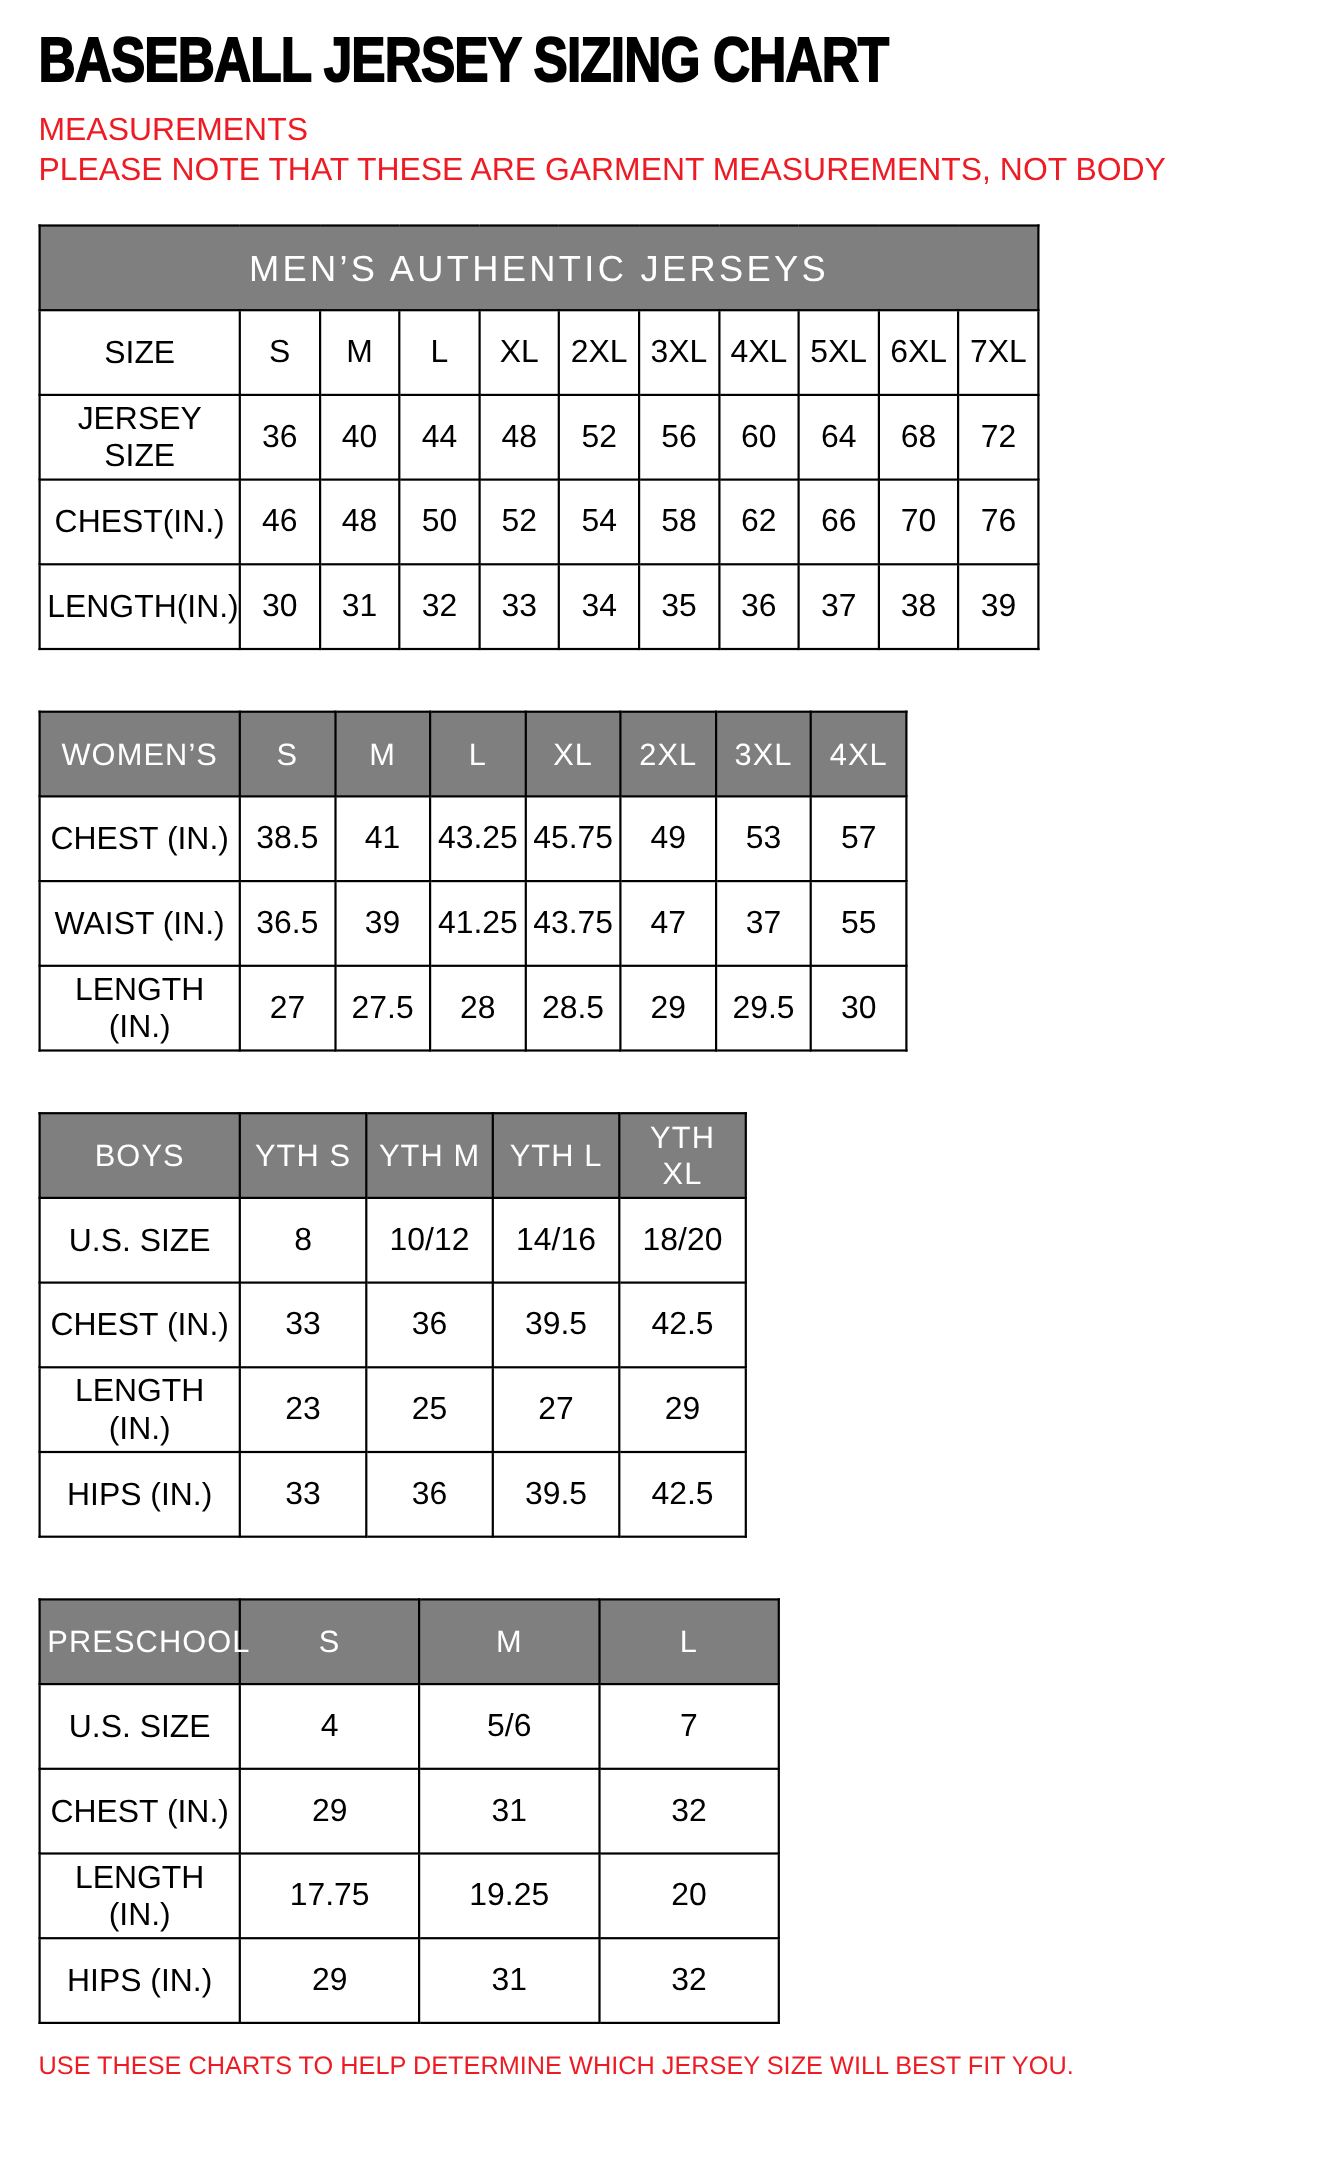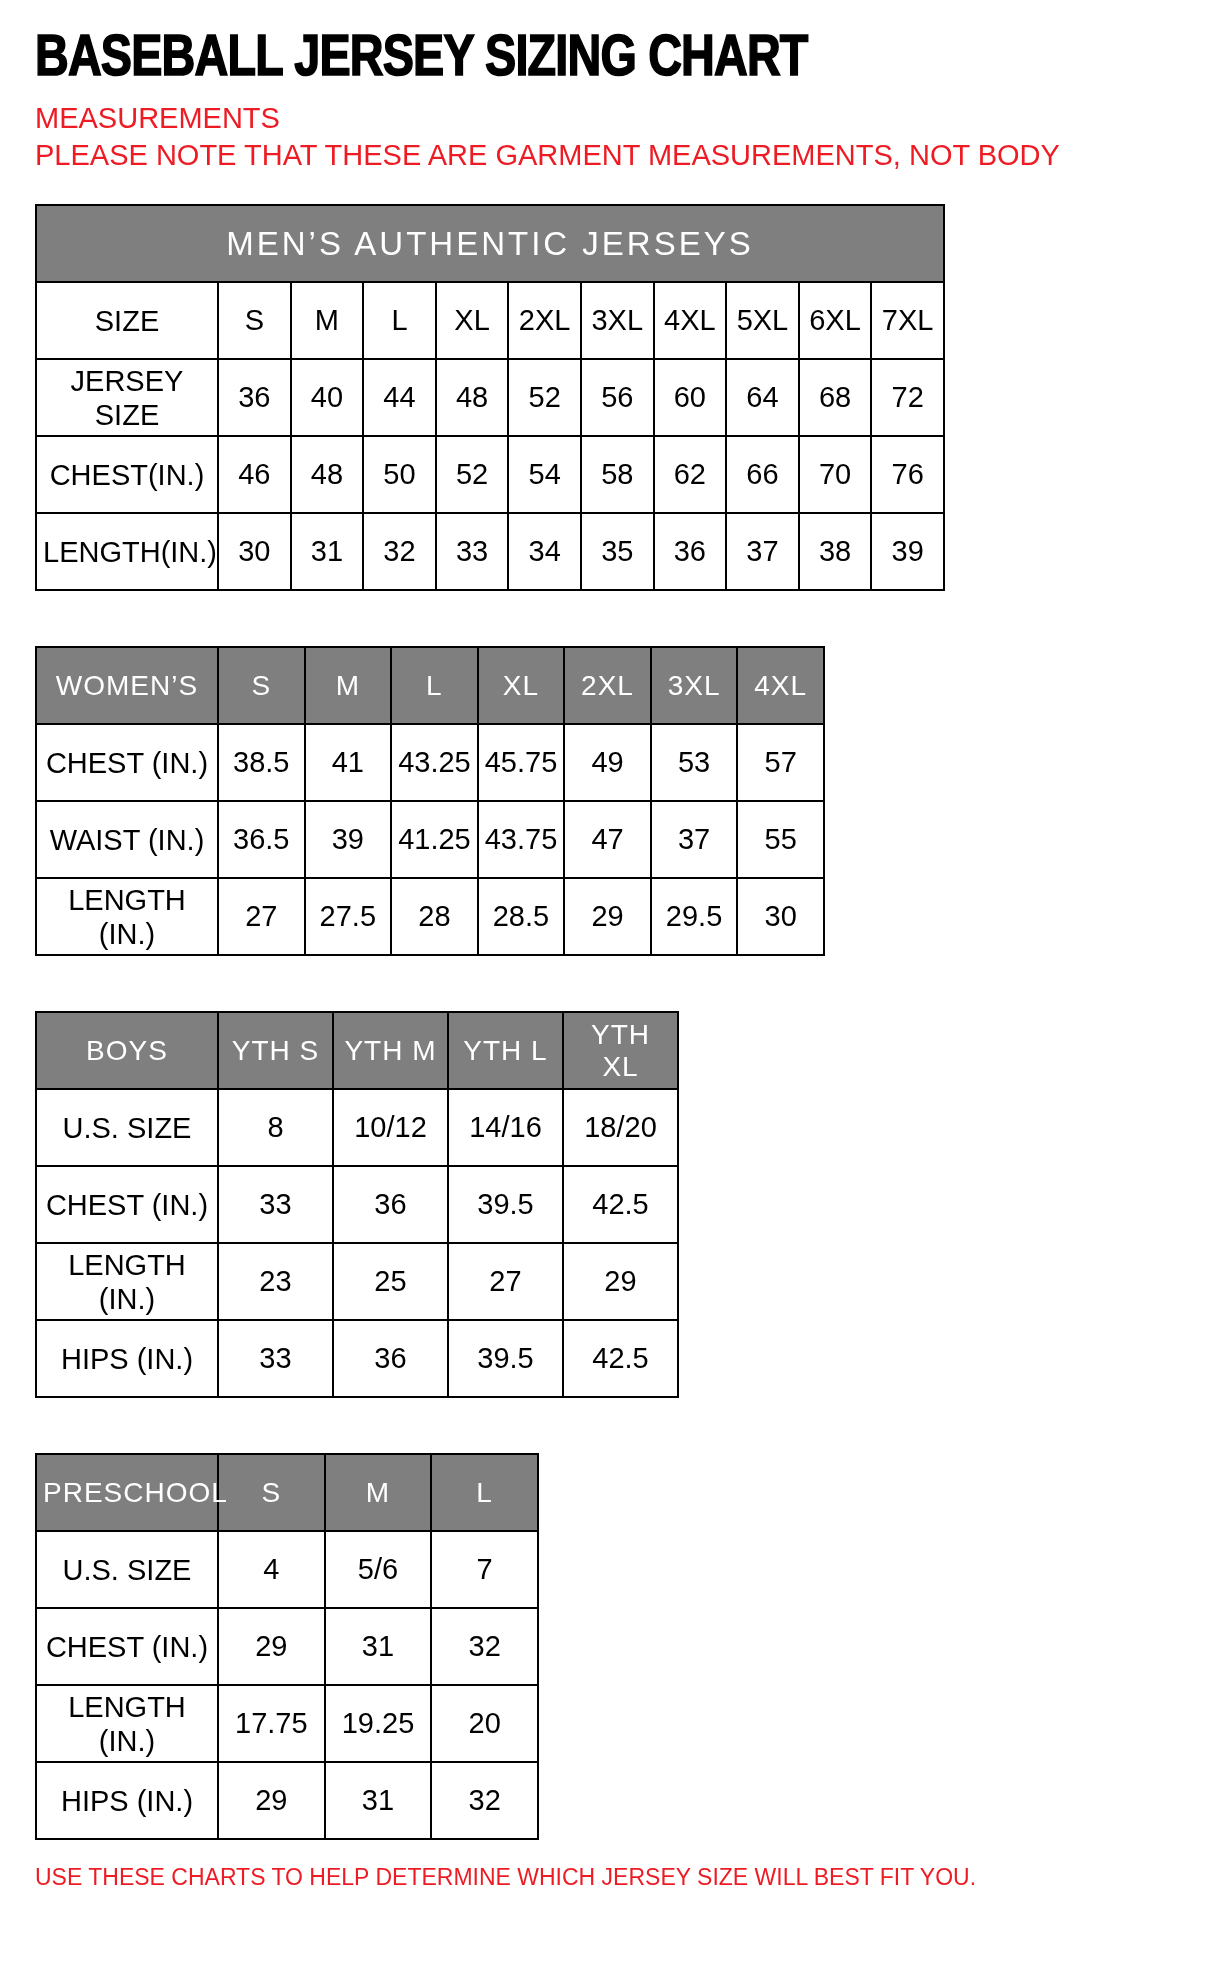--- a/index.html
+++ b/index.html
@@ -39,21 +39,21 @@
   }
   .tbl .gray{ background:var(--header_gray); color:var(--header_text); }
   .ttl{ font-size:33px; letter-spacing:3px; }
   .hdr{ font-size:28px; letter-spacing:1px; }
   .lab{ font-size:29px; line-height:1.18; }
   .val{ font-size:29px; }
 
   #mens{ width:910px; margin-top:30px; }
   #womens{ width:790px; }
   #boys{ width:644px; }
-  #preschool{ width:504px; }
+  #preschool{ width:674px; }
   col.c0{ width:182px; }
 
   .footer{
     margin-top:24px; color:var(--accent_red);
     font-size:23px; white-space:nowrap; font-weight:400;
   }
 </style>
 </head>
 <body>
 

